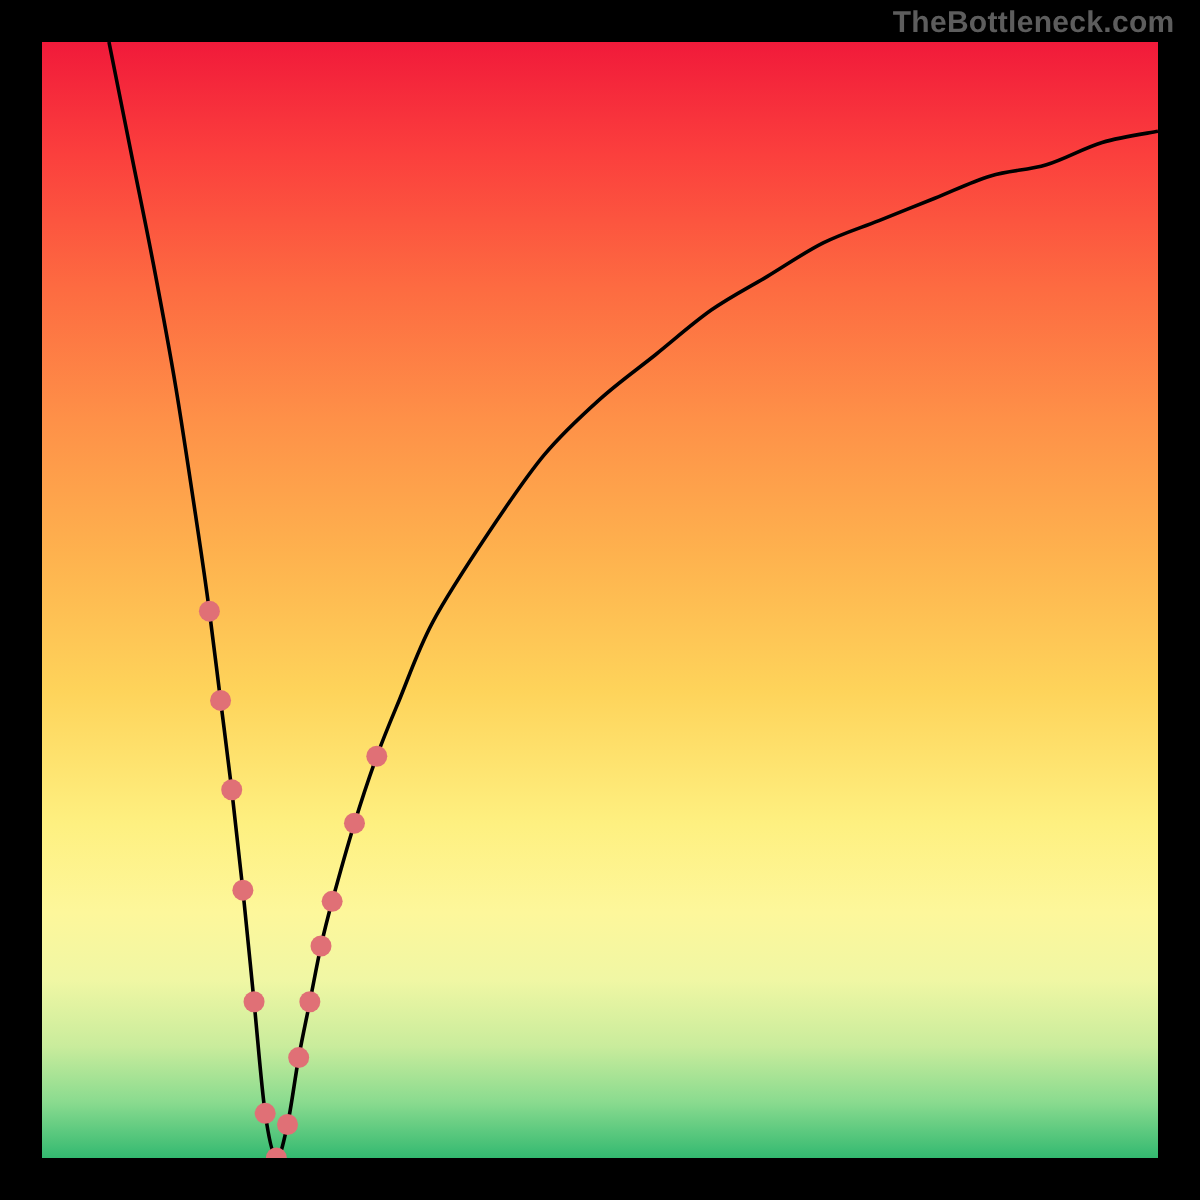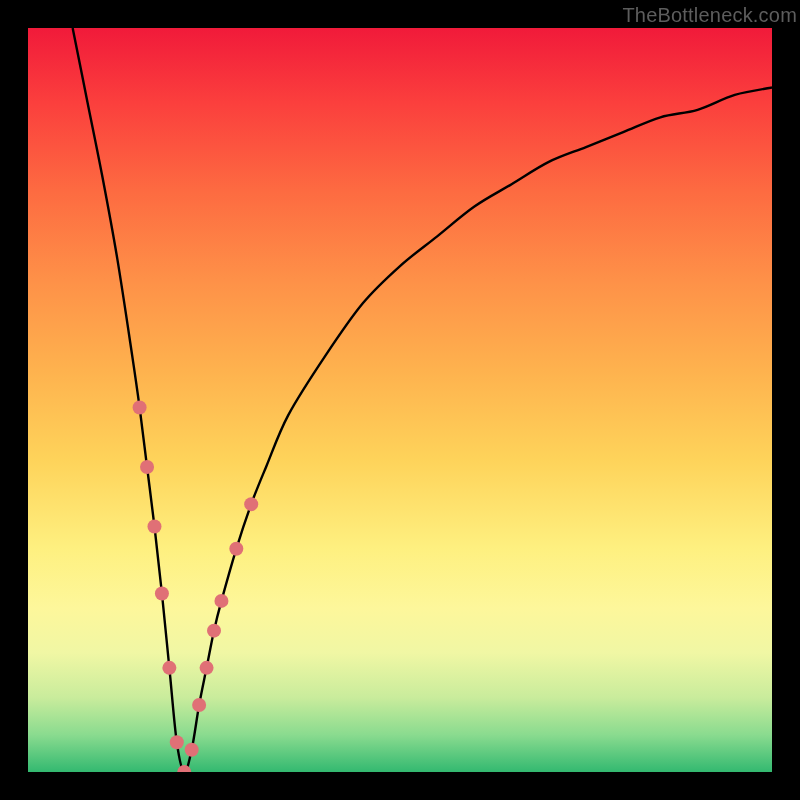--- a/index.html
+++ b/index.html
@@ -35,25 +35,25 @@
       #fdf79b 78%,
       #f0f7a4 84%,
       #c9ec9c 90%,
       #8adb8f 95%,
       #33b970 100%
     );
   }
   .watermark {
     position: absolute;
     top: 4px;
-    right: 3px;
+    right: 17px;
     color: #5d5d5d;
     font-size: 20px;
     letter-spacing: 0.2px;
-    font-weight: 400;
+    font-weight: 700;
     user-select: none;
   }
   svg.curve {
     position: absolute;
     left: 0;
     top: 0;
     width: 744px;
     height: 744px;
   }
 </style>

